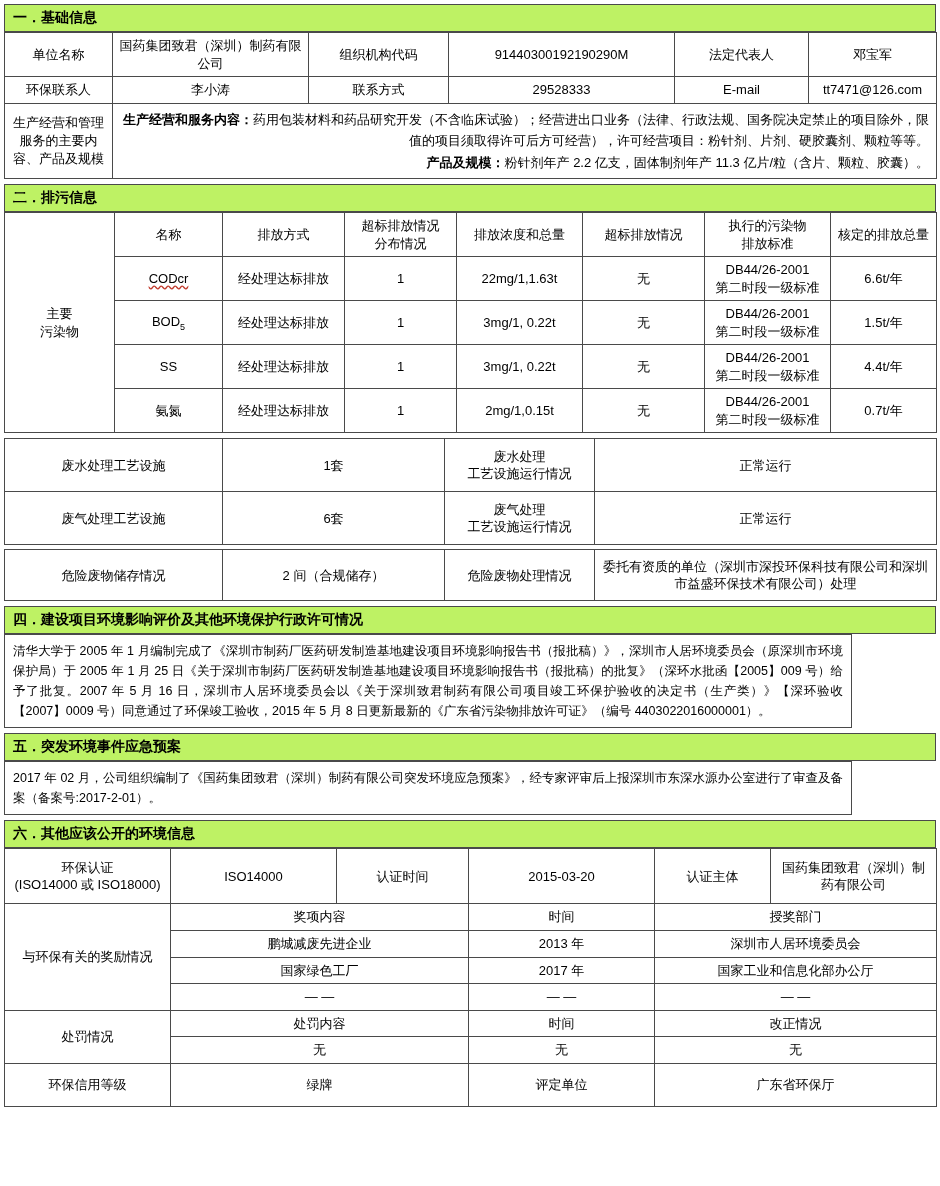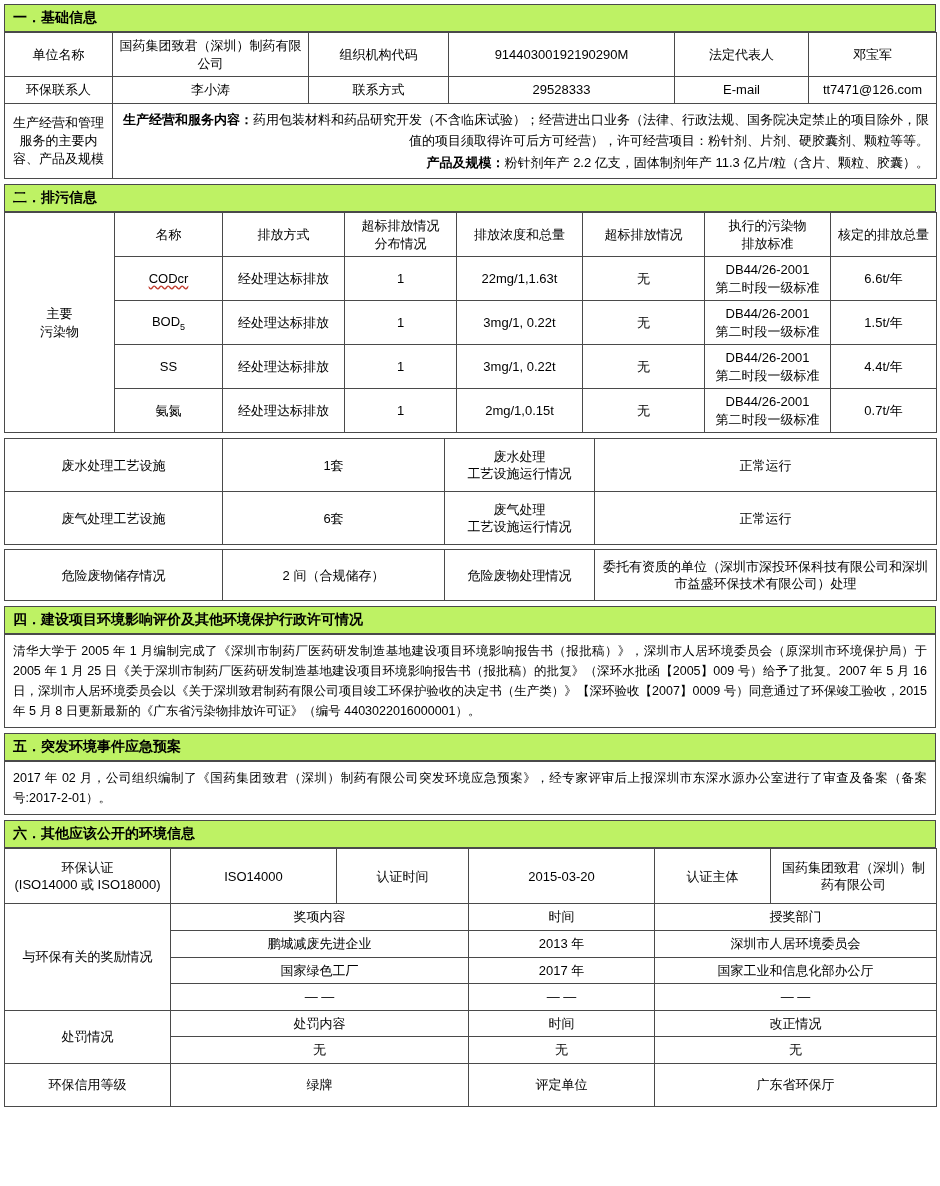--- a/index.html
+++ b/index.html
@@ -31,21 +31,21 @@
     width:932px;
     box-sizing:border-box;
     margin:0;
     text-align:left;
   }
   .gap{height:5px;}
   .left{text-align:center;}
   .bold{font-weight:bold;}
   .p-block{
     border:1px solid #4a4a4a;
-    width:932px;
+    width:848px;
     box-sizing:border-box;
     padding:6px 8px;
     line-height:1.6;
     text-align:justify;
     font-size:12.5px;
   }
   .wavy{
     text-decoration:underline;
     text-decoration-style:wavy;
     text-decoration-color:#c0392b;

